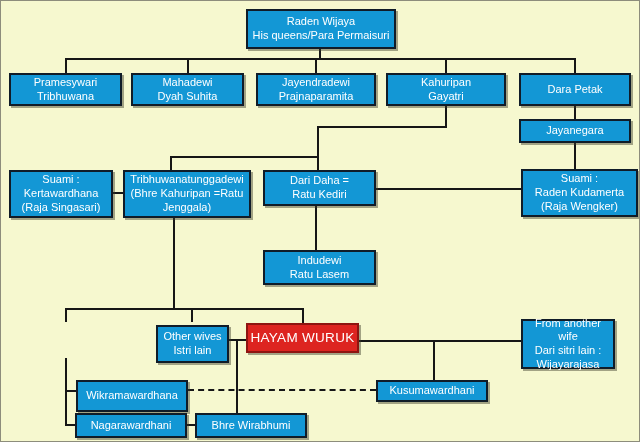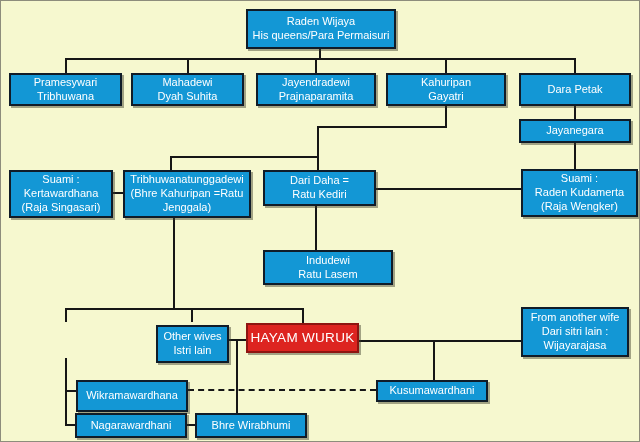--- a/index.html
+++ b/index.html
@@ -114,27 +114,27 @@
 (Raja Singasari)</div>
   <div class="box blue" style="left:122px;top:169px;width:128px;height:48px">Tribhuwanatunggadewi
 (Bhre Kahuripan =Ratu
 Jenggala)</div>
   <div class="box blue" style="left:262px;top:169px;width:113px;height:36px">Dari Daha =
 Ratu Kediri</div>
   <div class="box blue" style="left:520px;top:168px;width:117px;height:48px">Suami :
 Raden Kudamerta
 (Raja Wengker)</div>
 
-  <div class="box blue" style="left:262px;top:249px;width:130px;height:35px">Indudewi
+  <div class="box blue" style="left:262px;top:249px;width:113px;height:35px">Indudewi
 Ratu Lasem</div>
 
   <div class="box blue" style="left:155px;top:324px;width:73px;height:38px">Other wives
 Istri lain</div>
   <div class="box red" style="left:245px;top:322px;width:113px;height:30px">HAYAM WURUK</div>
-  <div class="box blue" style="left:520px;top:306px;width:108px;height:50px">From another wife
+  <div class="box blue" style="left:520px;top:318px;width:94px;height:50px">From another wife
 Dari sitri lain :
 Wijayarajasa</div>
 
   <div class="box blue" style="left:75px;top:379px;width:112px;height:32px">Wikramawardhana</div>
   <div class="box blue" style="left:375px;top:379px;width:112px;height:22px">Kusumawardhani</div>
 
   <div class="box blue" style="left:74px;top:412px;width:112px;height:25px">Nagarawardhani</div>
   <div class="box blue" style="left:194px;top:412px;width:112px;height:25px">Bhre Wirabhumi</div>
 
 </div>

